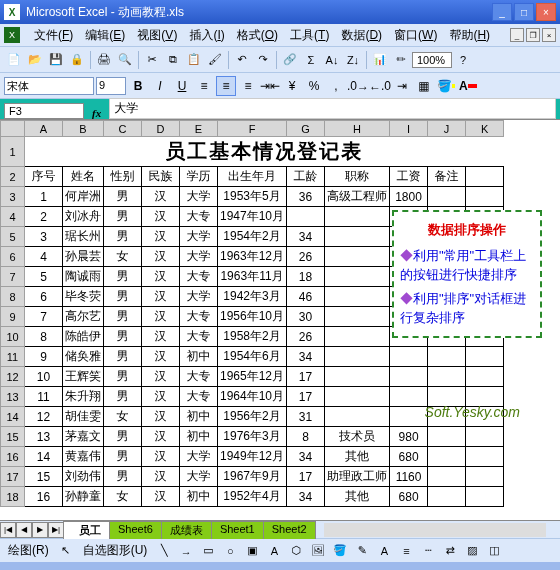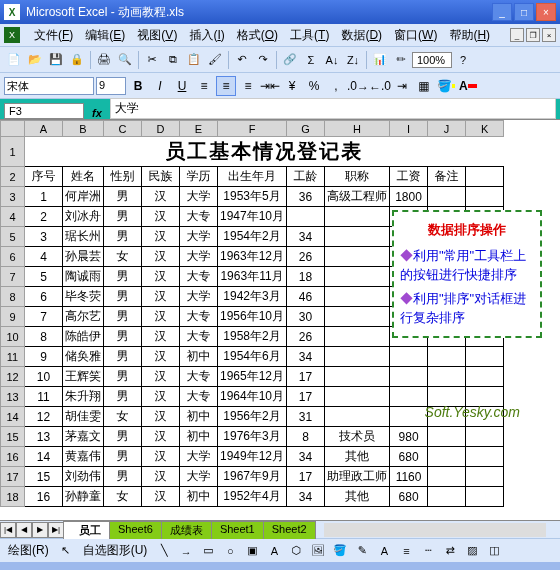--- a/index.html
+++ b/index.html
@@ -23,21 +23,21 @@
 .fmt-toolbar { background: #dce8fa; height: 26px; display: flex; align-items: center; padding: 0 4px; gap: 2px; border-top: 1px solid #b0c8e8; }
 .fmt-toolbar select, .fmt-toolbar .sel { border: 1px solid #7a98c8; background: #fff; font-size: 11px; padding: 1px 2px; height: 18px; }
 .fmt-toolbar .font-name { width: 90px; }
 .fmt-toolbar .font-size { width: 30px; }
 .fmt-toolbar .fm-btn { width: 20px; height: 20px; display: flex; align-items: center; justify-content: center; cursor: pointer; border: 1px solid transparent; font-size: 12px; }
 .fmt-toolbar .fm-btn.active { border-color: #5a8ae8; background: #c4d8f8; }
 .align-btn { font-size: 9px; line-height: 1; }
 .color-swatch { display: inline-block; width: 10px; height: 4px; }
 .formula-bar { background: #14b8a6; height: 22px; display: flex; align-items: flex-end; padding: 0 4px; gap: 8px; border-top: 1px solid #b0c8e8; border-bottom: 1px solid #888; }
 .formula-bar .cell-ref { width: 80px; border: 1px solid #888; background: #fff; padding: 1px 4px; font-size: 11px; }
-.formula-bar .fx { font-style: italic; font-weight: bold; }
+.formula-bar .fx { font-style: italic; font-weight: bold; font-family: Liberation Serif, serif; }
 .formula-bar .fx-val { flex: 1; background: #fff; border: 1px solid #ccc; padding: 1px 4px; font-size: 12px; }
 .grid-wrap { background: #fff; height: 400px; overflow: hidden; position: relative; }
 .grid { border-collapse: collapse; font-size: 12px; }
 .grid th { background: #d8d8d8; border: 1px solid #a0a0a0; font-weight: normal; text-align: center; }
 .grid .rowhdr { background: #d8d8d8; border: 1px solid #a0a0a0; width: 24px; text-align: center; font-size: 11px; }
 .grid .colhdr { height: 16px; min-width: 38px; font-size: 11px; }
 .grid td { border: 1px solid #000; text-align: center; padding: 1px 2px; height: 19px; font-size: 12px; white-space: nowrap; }
 .grid .title-row td { font-size: 20px; font-weight: bold; letter-spacing: 2px; height: 30px; border: none; }
 .grid .title-row .rowhdr { border: 1px solid #a0a0a0; font-size: 11px; font-weight: normal; letter-spacing: 0; }
 .grid .hdr-row td { font-weight: normal; }

